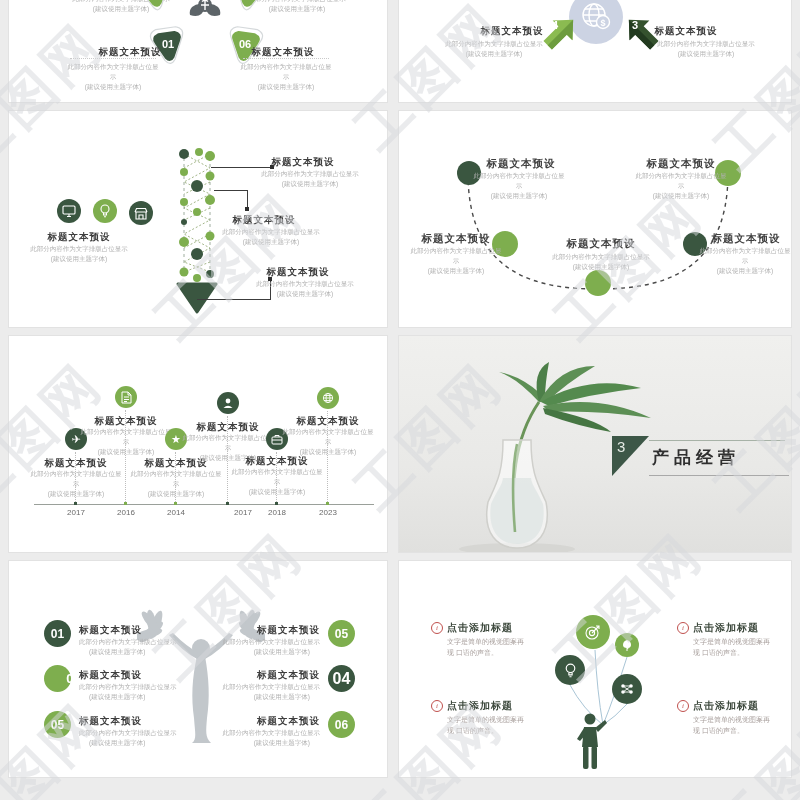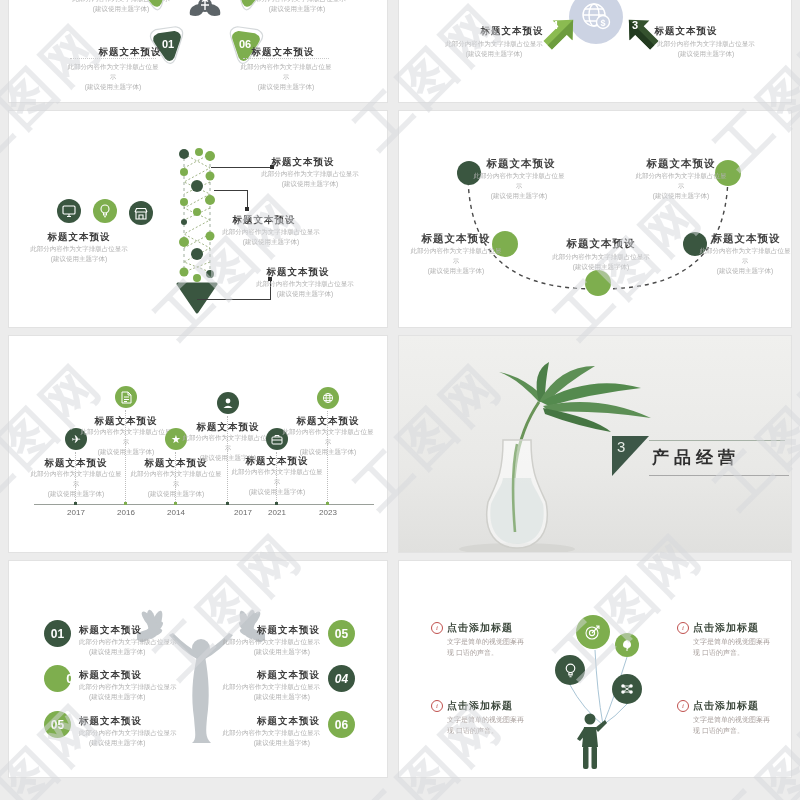--- a/index.html
+++ b/index.html
@@ -338,21 +338,21 @@
           <path d="M4,3 V1.5 H8 V3 M1,6 H11"></path>
         </g>
       </svg>
     </div>
     <div class="abs t" style="left:228px;top:119px;width:80px;">标题文本预设</div>
     <div class="abs d" style="left:220px;top:131px;width:96px;">
       <span>此部分内容作为文字排版占位显示</span>
         <span>(建议使用主题字体)</span>
     </div>
     <div class="abs" style="left:266px;top:166px;width:3px;height:3px;background:#3a5640;"></div>
-    <div class="abs yr" style="left:251px;top:172px;">2021</div>
+    <div class="abs yr" style="left:251px;top:172px;">2018</div>
 
     <div class="abs dotv" style="left:318px;top:75px;height:91px;"></div>
     <div class="abs circle light" style="left:308px;top:51px;width:22px;height:22px;">
       <svg width="12" height="12" viewBox="0 0 12 12">
         <g stroke="#fff" stroke-width="0.9" fill="none">
           <circle cx="6" cy="6" r="4.6"></circle>
           <ellipse cx="6" cy="6" rx="2" ry="4.6"></ellipse>
           <path d="M1.4,6 H10.6 M2,3.5 H10 M2,8.5 H10"></path>
         </g>
       </svg>
@@ -444,21 +444,21 @@
 
     <div class="abs circle light" style="left:319px;top:59px;width:27px;height:27px;">
         <span class="num" style="font-size:12px;">05</span>
       </div>
     <div class="abs t" style="left:211px;top:63px;width:100px;text-align:right;">标题文本预设</div>
     <div class="abs d" style="left:199px;top:76px;width:112px;text-align:right;">
       <span>此部分内容作为文字排版占位显示</span>
         <span style="padding-right:10px;">(建议使用主题字体)</span>
     </div>
     <div class="abs circle dark" style="left:319px;top:104px;width:27px;height:27px;">
-        <span class="num" style="font-size:12px;font-style:italic;">04</span>
+        <span class="num" style="font-size:16px;">04</span>
       </div>
     <div class="abs t" style="left:211px;top:108px;width:100px;text-align:right;">标题文本预设</div>
     <div class="abs d" style="left:199px;top:121px;width:112px;text-align:right;">
       <span>此部分内容作为文字排版占位显示</span>
         <span style="padding-right:10px;">(建议使用主题字体)</span>
     </div>
     <div class="abs circle light" style="left:319px;top:150px;width:27px;height:27px;">
         <span class="num" style="font-size:12px;">06</span>
       </div>
     <div class="abs t" style="left:211px;top:154px;width:100px;text-align:right;">标题文本预设</div>

